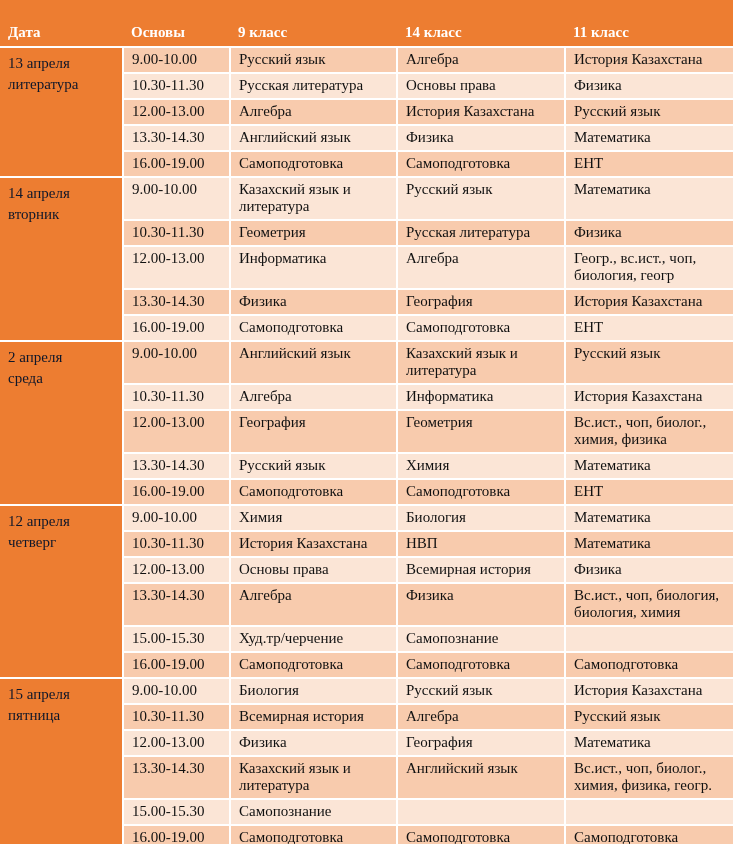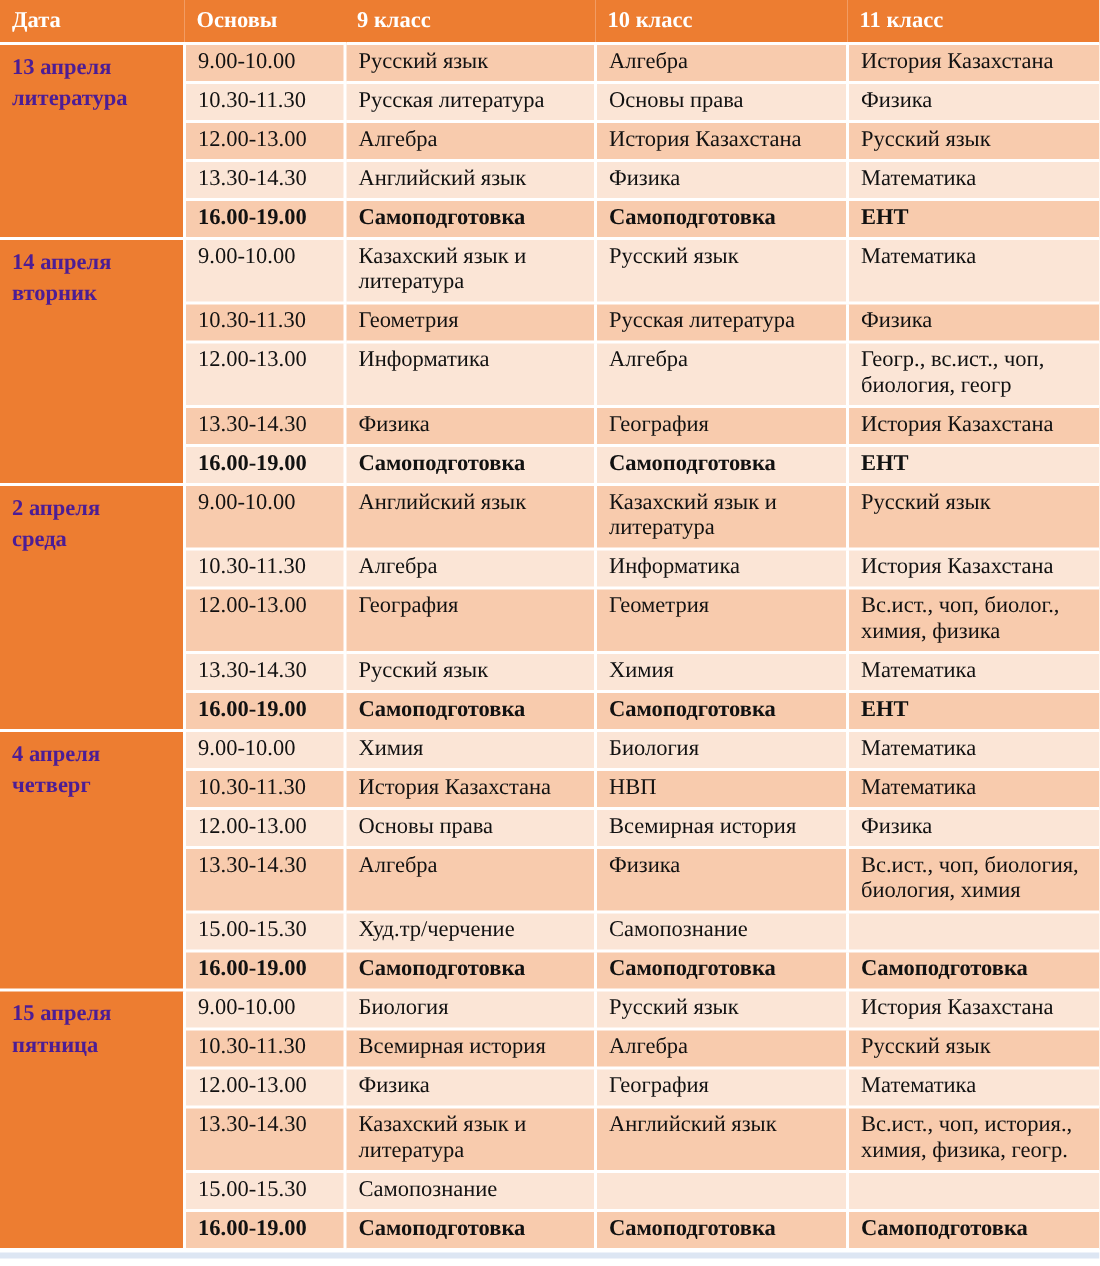--- a/index.html
+++ b/index.html
@@ -26,34 +26,34 @@
     padding: 3px 6px 4px 8px;
     word-wrap: break-word;
   }
   thead th {
     background: #ED7D31;
     color: #ffffff;
     font-weight: bold;
     line-height: 18px;
     border: none;
     border-bottom: 2px solid #ffffff;
-    padding-top: 5px;
+    padding-top: 23px;
     padding-bottom: 5px;
   }
   tbody td {
     border: 2px solid #ffffff;
     color: #111111;
   }
   tr.band-dark td  { background: #F8CBAD; }
   tr.band-light td { background: #FBE5D6; }
-  tr.bold-row td   { font-weight: bold; }
+  tr.bold-row td   { font-weight: normal; }
   tbody td.date-cell {
     background: #ED7D31;
-    color: #4c1d95;
-    font-weight: bold;
+    color: #0f172a;
+    font-weight: normal;
     border-left: none;
     padding-top: 5px;
   }
   tbody td.date-cell div {
     line-height: 21px;
   }
   tbody td:last-child {
     border-right: none;
   }
   .bottom-strip {
@@ -72,21 +72,21 @@
     <col style="width:107px">
     <col style="width:167px">
     <col style="width:168px">
     <col style="width:168px">
   </colgroup>
   <thead>
     <tr>
       <th>Дата</th>
       <th>Основы</th>
       <th>9 класс</th>
-      <th>10 класс</th>
+      <th>14 класс</th>
       <th>11 класс</th>
     </tr>
   </thead>
   <tbody id="schedule-body">
       <tr class="band-dark">
         <td class="date-cell" rowspan="5">
           <div>13 апреля</div>
           <div>литература</div>
         </td>
         <td>9.00-10.00</td>
@@ -181,21 +181,21 @@
         <td>Математика</td>
       </tr>
       <tr class="band-dark bold-row">
         <td>16.00-19.00</td>
         <td>Самоподготовка</td>
         <td>Самоподготовка</td>
         <td>ЕНТ</td>
       </tr>
       <tr class="band-light">
         <td class="date-cell" rowspan="6">
-          <div>4 апреля</div>
+          <div>12 апреля</div>
           <div>четверг</div>
         </td>
         <td>9.00-10.00</td>
         <td>Химия</td>
         <td>Биология</td>
         <td>Математика</td>
       </tr>
       <tr class="band-dark">
         <td>10.30-11.30</td>
         <td>История Казахстана</td>
@@ -245,21 +245,21 @@
       <tr class="band-light">
         <td>12.00-13.00</td>
         <td>Физика</td>
         <td>География</td>
         <td>Математика</td>
       </tr>
       <tr class="band-dark">
         <td>13.30-14.30</td>
         <td>Казахский язык и литература</td>
         <td>Английский язык</td>
-        <td>Вс.ист., чоп, история., химия, физика, геогр.</td>
+        <td>Вс.ист., чоп, биолог., химия, физика, геогр.</td>
       </tr>
       <tr class="band-light">
         <td>15.00-15.30</td>
         <td>Самопознание</td>
         <td></td>
         <td></td>
       </tr>
       <tr class="band-dark bold-row">
         <td>16.00-19.00</td>
         <td>Самоподготовка</td>

